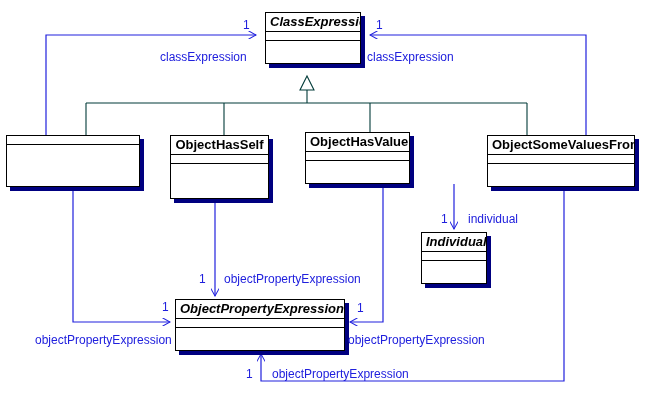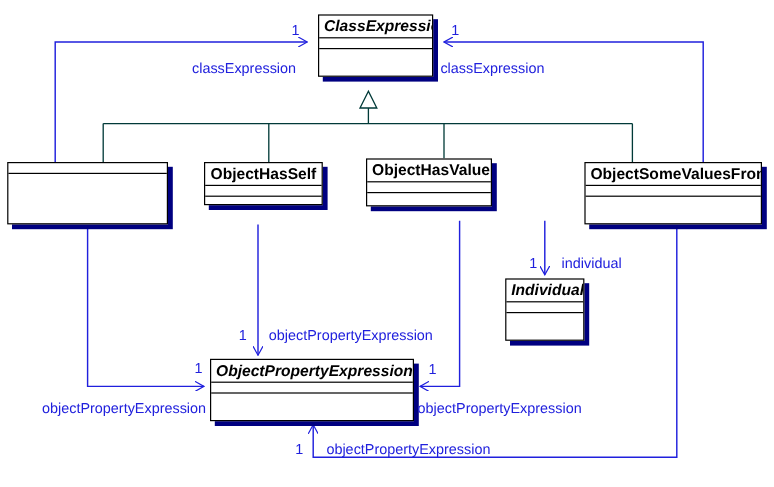--- a/index.html
+++ b/index.html
@@ -123,27 +123,27 @@
     <div class="cls-name">ClassExpression</div>
     <div class="cls-attrs"></div>
     <div class="cls-ops"></div>
   </div>
 
   <div class="uml-class" style="left:6px; top:135px; width:134px; height:52px;">
     <div class="cls-attrs"></div>
     <div class="cls-ops"></div>
   </div>
 
-  <div class="uml-class" style="left:170px; top:135px; width:99px; height:36px;">
+  <div class="uml-class" style="left:170px; top:135px; width:99px; height:64px;">
     <div class="cls-name">ObjectHasSelf</div>
     <div class="cls-attrs"></div>
     <div class="cls-ops"></div>
   </div>
 
-  <div class="uml-class" style="left:305px; top:132px; width:105px; height:40px;">
+  <div class="uml-class" style="left:305px; top:132px; width:105px; height:52px;">
     <div class="cls-name">ObjectHasValue</div>
     <div class="cls-attrs"></div>
     <div class="cls-ops"></div>
   </div>
 
   <div class="uml-class" style="left:487px; top:135px; width:148px; height:52px;">
     <div class="cls-name">ObjectSomeValuesFrom</div>
     <div class="cls-attrs"></div>
     <div class="cls-ops"></div>
   </div>

